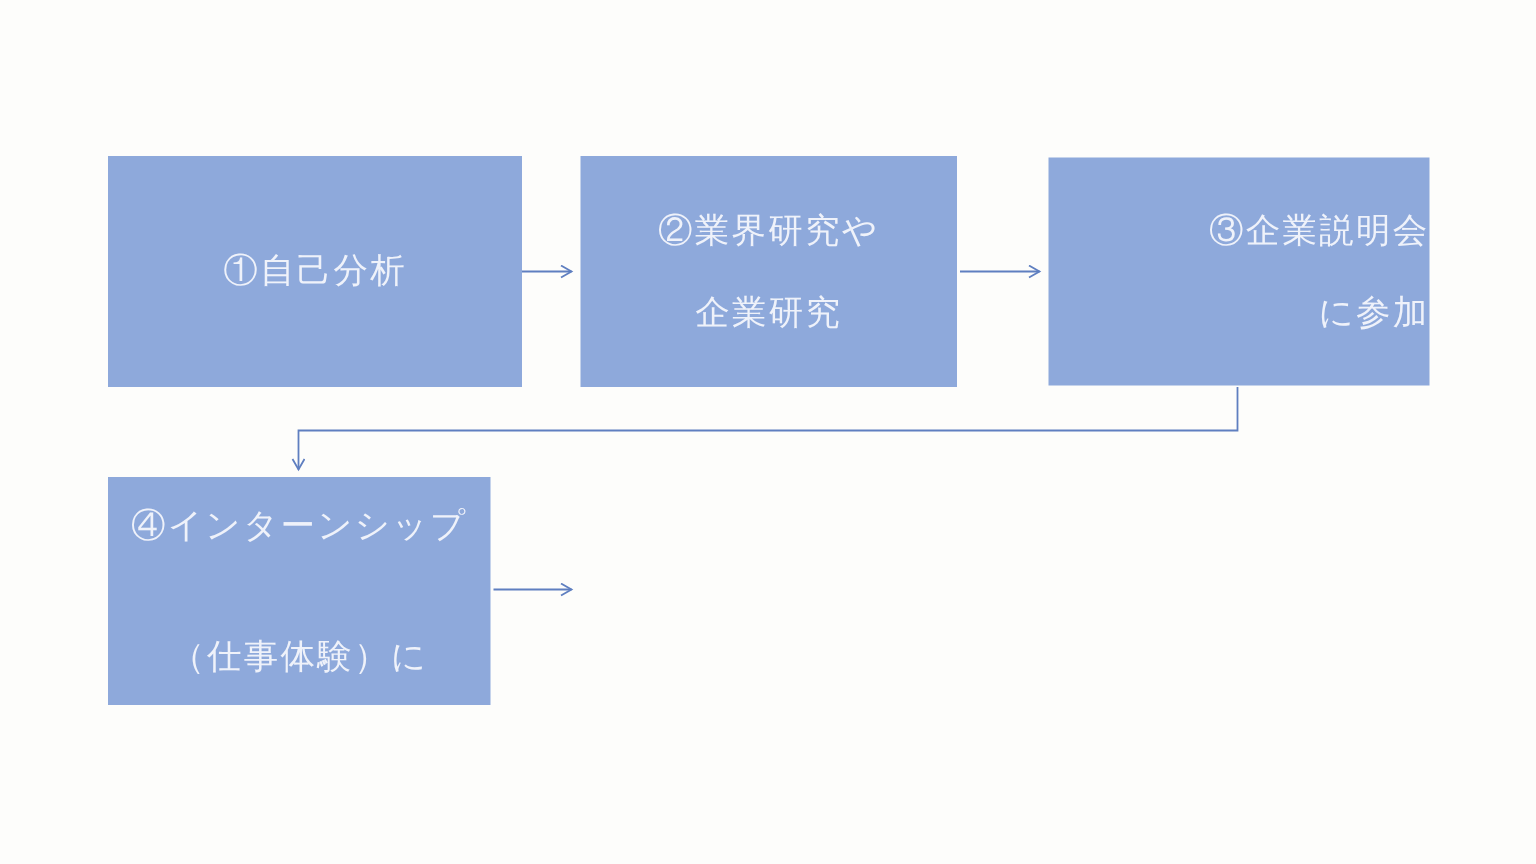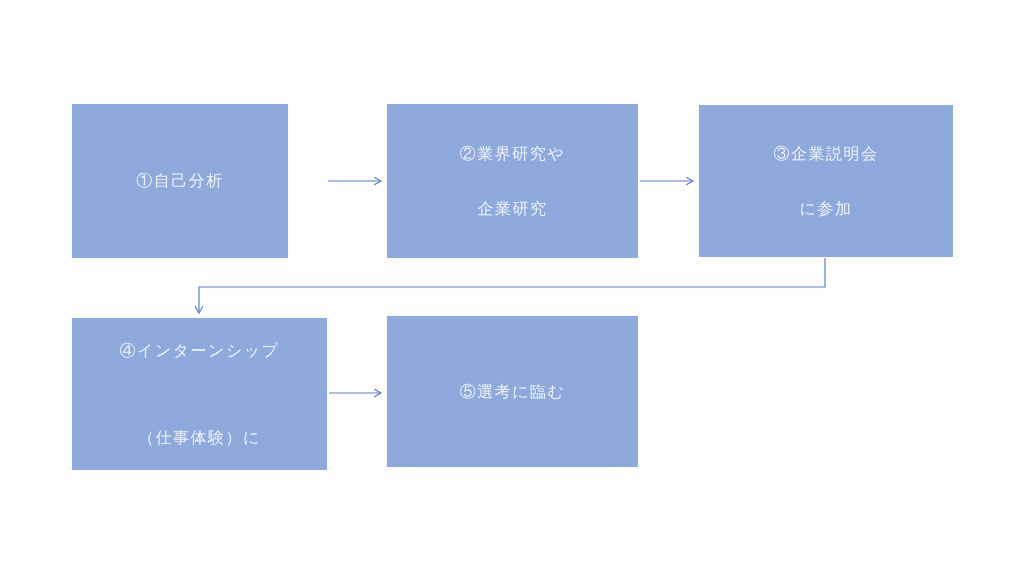--- a/index.html
+++ b/index.html
@@ -16,27 +16,27 @@
   }
   .box {
     position: absolute;
     background: #8EA9DB;
     color: #EFF2FA;
     display: flex;
     flex-direction: column;
     align-items: center;
     justify-content: center;
     text-align: center;
-    font-size: 16px;
+    font-size: 23px;
     letter-spacing: 1.5px;
     line-height: 24px;
   }
-  .box1 { left: 72px;  top: 104px; width: 216px; height: 154px; justify-content: center; }
+  .box1 { left: 72px;  top: 104px; width: 276px; height: 154px; justify-content: center; }
   .box2 { left: 387px; top: 104px; width: 251px; height: 154px; }
-  .box3 { left: 699px; top: 105px; width: 254px; height: 152px; }
+  .box3 { left: 699px; top: 105px; width: 254px; height: 152px; align-items: flex-end; }
   .box4 { left: 72px;  top: 318px; width: 255px; height: 152px; gap: 40px; }
   .box5 { left: 387px; top: 316px; width: 251px; height: 151px; }
 
   
   .gap-wide .line + .line { margin-top: 31px; }
 
   
   .box4 .line + .line       { margin-top: 23px; }
   .box4 .line.para-break    { margin-top: 27px; }
 
@@ -78,17 +78,14 @@
   <div class="box box3 gap-wide">
     <div class="line">③企業説明会</div>
     <div class="line">に参加</div>
   </div>
 
   <div class="box box4">
     <div class="line">④インターンシップ</div>
     <div class="line">（仕事体験）に</div>
   </div>
 
-  <div class="box box5">
-    <div class="line">⑤選考に臨む</div>
-  </div>
 
 </div>
 
 </body></html>

